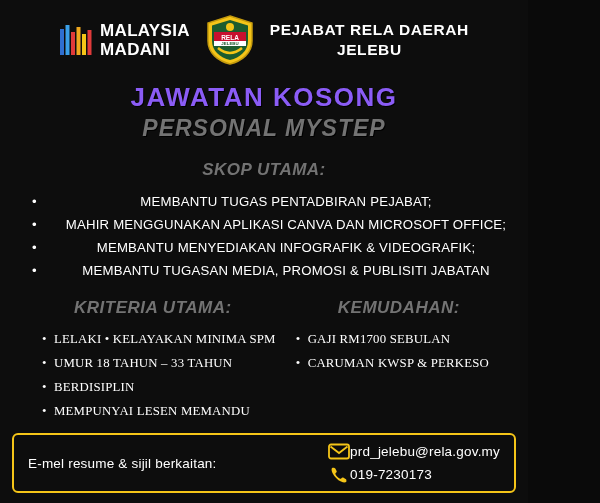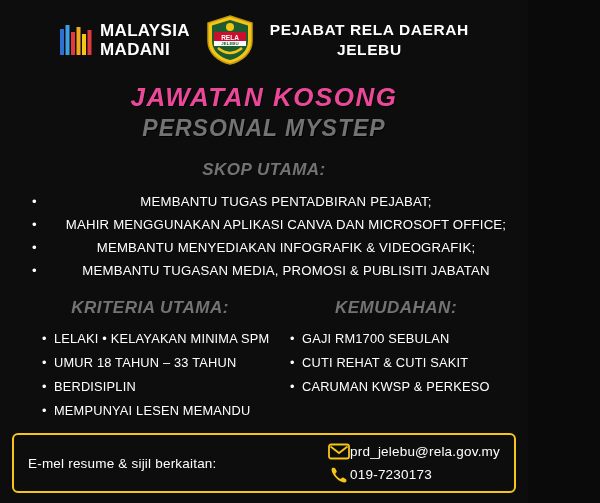--- a/index.html
+++ b/index.html
@@ -61,25 +61,24 @@
     letter-spacing: 0.6px;
     text-align: center;
   }
 
   
   .title-block {
     text-align: center;
     margin-top: 10px;
   }
   .title-1 {
-    color: #ec4899;
+    color: #8b5cf6;
     font-weight: bold;
     font-size: 26px;
     letter-spacing: 1.5px;
-    font-style: italic;
     text-shadow: 1px 1px 0 #000;
   }
   .title-2 {
     color: #737373;
     font-weight: bold;
     font-size: 23px;
     letter-spacing: 1px;
     font-style: italic;
     margin-top: 2px;
     text-shadow: 1px 1px 0 #000;
@@ -124,20 +123,21 @@
     padding: 0 12px;
   }
   .col { flex: 1; }
   .col-left { padding-left: 18px; }
   .col-right { padding-left: 6px; }
   .col .section-heading { }
   .col ul {
     margin: 9px 0 0 0;
     padding: 0;
     list-style: none;
+    font-family: Liberation Serif, serif;
   }
   .col-left ul { padding-left: 12px; }
   .col-right ul { padding-left: 14px; }
   .col ul li {
     color: #ffffff;
     font-size: 12.8px;
     line-height: 24px;
     letter-spacing: 0.2px;
     position: relative;
     padding-left: 12px;
@@ -249,21 +249,20 @@
         <li>LELAKI • KELAYAKAN MINIMA SPM</li>
         <li>UMUR 18 TAHUN – 33 TAHUN</li>
         <li>BERDISIPLIN</li>
         <li>MEMPUNYAI LESEN MEMANDU</li>
       </ul>
     </div>
     <div class="col col-right">
       <div class="section-heading">KEMUDAHAN:</div>
       <ul>
         <li>GAJI RM1700 SEBULAN</li>
-        <li>CUTI REHAT &amp; CUTI SAKIT</li>
         <li>CARUMAN KWSP &amp; PERKESO</li>
       </ul>
     </div>
   </div>
 
   <div class="footer">
     <div class="footer-label">E-mel resume &amp; sijil berkaitan:</div>
     <div class="contacts">
       <div class="contact-row">
         <span class="ico">

